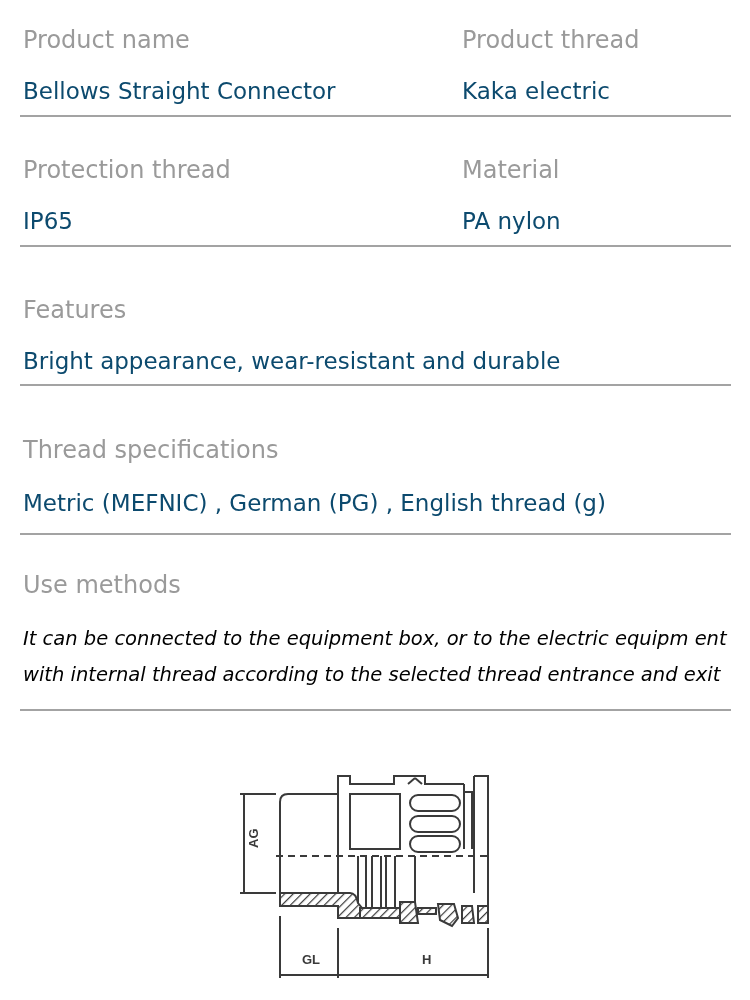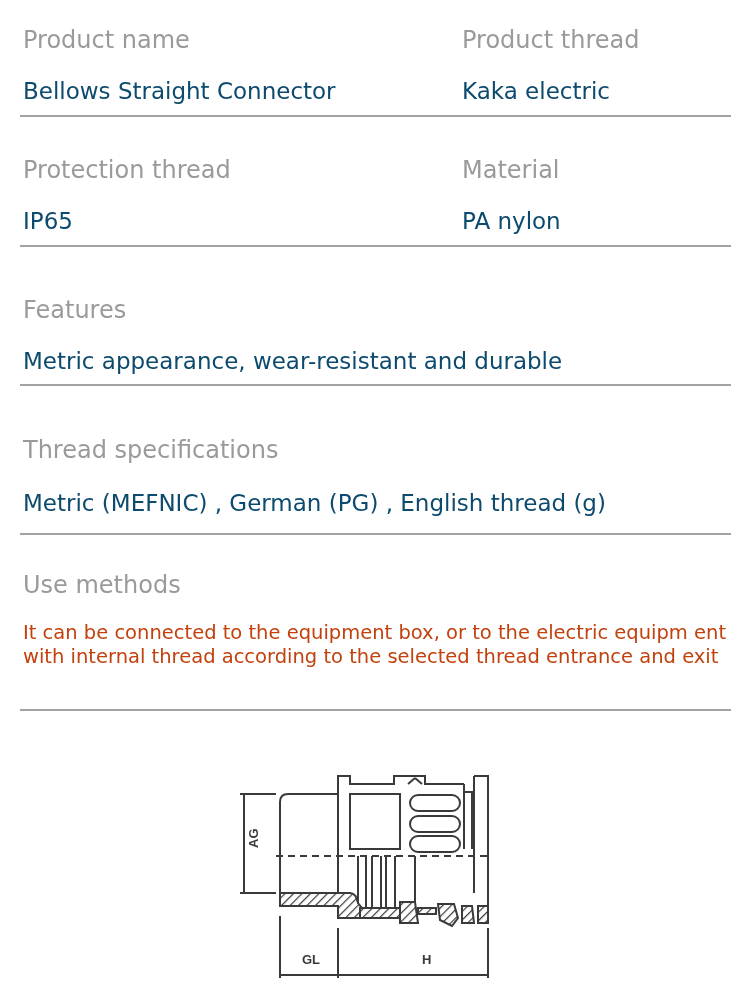--- a/index.html
+++ b/index.html
@@ -1,40 +1,40 @@
 <!DOCTYPE html>
 <html><head>
 <meta charset="utf-8">
 <style>
   html, body { margin:0; padding:0; background:#ffffff; }
   body { width:750px; height:1000px; position:relative; overflow:hidden;
          font-family:"DejaVu Sans", "Liberation Sans", sans-serif; }
   .lbl { position:absolute; color:#9a9a9a; font-size:24px; line-height:28px; white-space:nowrap; }
   .val { position:absolute; color:#0c4a6e; font-size:23px; line-height:28px; white-space:nowrap; }
-  .para { position:absolute; color:#c2410c; font-size:19.5px; line-height:24px; width:715px; }
+  .para { position:absolute; color:#000000; font-size:19.5px; line-height:36px; width:715px;font-style:italic; }
   .rule { position:absolute; left:20px; width:711px; height:2px; background:#a3a3a3; }
   .diagram { position:absolute; left:240px; top:768px; width:290px; height:232px; }
 </style>
 </head>
 <body>
 
 <div class="lbl" style="left:23px;top:26px;">Product name</div>
 <div class="lbl" style="left:462px;top:26px;">Product thread</div>
 <div class="val" style="left:23px;top:77px;">Bellows Straight Connector</div>
 <div class="val" style="left:462px;top:77px;">Kaka electric</div>
 <div class="rule" style="top:115px;"></div>
 
 <div class="lbl" style="left:23px;top:156px;">Protection thread</div>
 <div class="lbl" style="left:462px;top:156px;">Material</div>
 <div class="val" style="left:23px;top:207px;">IP65</div>
 <div class="val" style="left:462px;top:207px;text-align:right;">PA nylon</div>
 <div class="rule" style="top:245px;"></div>
 
 <div class="lbl" style="left:23px;top:296px;">Features</div>
-<div class="val" style="left:23px;top:347px;">Metric appearance, wear-resistant and durable</div>
+<div class="val" style="left:23px;top:347px;">Bright appearance, wear-resistant and durable</div>
 <div class="rule" style="top:384px;"></div>
 
 <div class="lbl" style="left:23px;top:436px;">Thread specifications</div>
 <div class="val" style="left:23px;top:489px;">Metric (MEFNIC) , German (PG) , English thread (g)</div>
 <div class="rule" style="top:533px;"></div>
 
 <div class="lbl" style="left:23px;top:571px;">Use methods</div>
 <div class="para" style="left:23px;top:621px;">It can be connected to the equipment box, or to the electric equipm ent with internal thread according to the selected thread entrance and exit</div>
 <div class="rule" style="top:709px;"></div>
 

